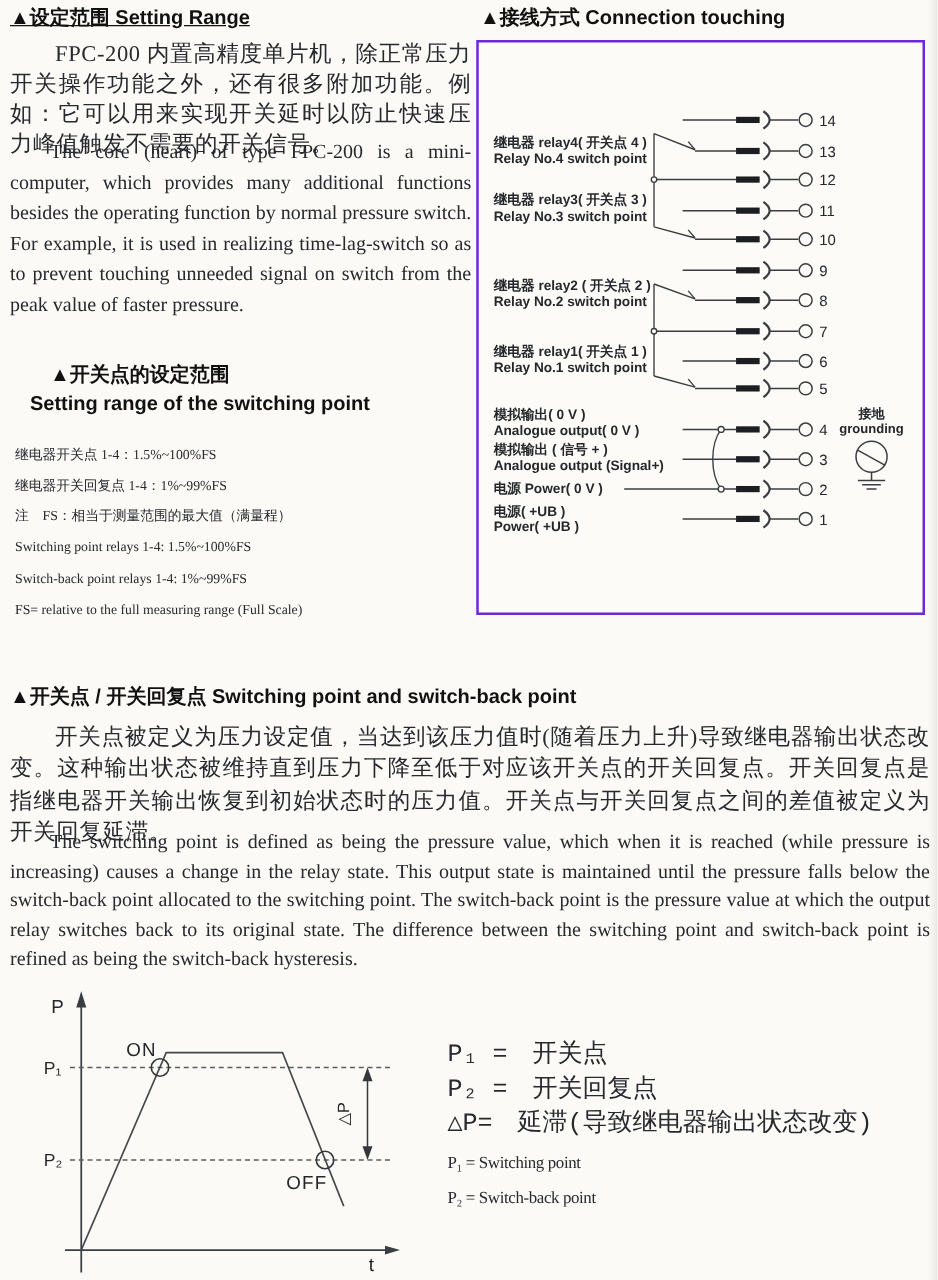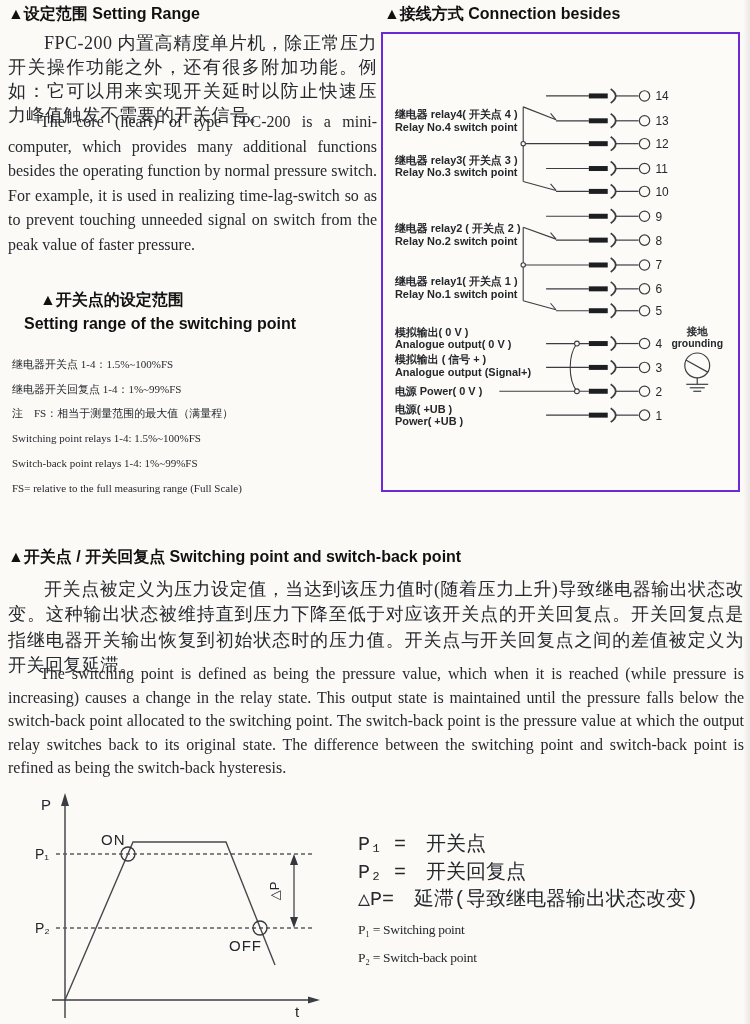--- a/index.html
+++ b/index.html
@@ -42,36 +42,36 @@
   .axis-label{font-size:15px;}
   .pt-label{font-size:14px;}
   .onoff{font-size:15px;letter-spacing:1px;}
   .dp-label{font-size:13px;}
 </style>
 </head>
 <body>
 
 <div class="page">
 
-  <div class="abs h1" style="left:8px;top:4px;">▲设定范围 Setting Range</div>
+  <div class="abs h1" style="left:8px;top:4px;text-decoration:underline;">▲设定范围 Setting Range</div>
   <div class="abs para para-zh" style="left:8px;top:31px;width:369px;">FPC-200 内置高精度单片机，除正常压力开关操作功能之外，还有很多附加功能。例如：它可以用来实现开关延时以防止快速压力峰值触发不需要的开关信号。</div>
   <div class="abs para para-en" style="left:8px;top:110px;width:369px;">The core  (heart) of type FPC-200 is a mini-computer, which provides many additional functions besides the operating function by normal pressure switch. For example, it is used in realizing time-lag-switch so as to prevent touching unneeded signal on switch from the peak value of faster pressure.</div>
 
   <div class="abs h1" style="left:8px;top:290px;margin-left:32px;">▲开关点的设定范围</div>
   <div class="abs h1" style="left:24px;top:315px;">Setting range of the switching point</div>
   <div class="abs" style="left:12px;top:352px;">
     <div class="spec-line">继电器开关点 1-4：1.5%~100%FS</div>
     <div class="spec-line">继电器开关回复点 1-4：1%~99%FS</div>
     <div class="spec-line">注　FS：相当于测量范围的最大值（满量程）</div>
     <div class="spec-line">Switching point relays 1-4: 1.5%~100%FS</div>
     <div class="spec-line">Switch-back point relays 1-4: 1%~99%FS</div>
     <div class="spec-line">FS= relative to the full measuring range (Full Scale)</div>
   </div>
 
-  <div class="abs h1" style="left:384px;top:4px;">▲接线方式  Connection besides</div>
+  <div class="abs h1" style="left:384px;top:4px;">▲接线方式  Connection touching</div>
 
   <div class="diagram-box">
     <svg id="conn-svg" width="355" height="456" viewBox="0 0 357 458">
       <g id="term-rows" stroke="#3a3d42" stroke-width="1.2">
           <g>
             <line x1="164" y1="62" x2="207" y2="62"></line>
             <rect x="207" y="59.5" width="19" height="5" fill="#1c1e22" stroke="none"></rect>
             <path d="M229 55 Q239 62 229 69" fill="none" stroke-width="1.8"></path>
             <line x1="234" y1="62" x2="257" y2="62"></line>
             <circle cx="263" cy="62" r="5.2" fill="#fcfbf8"></circle>

